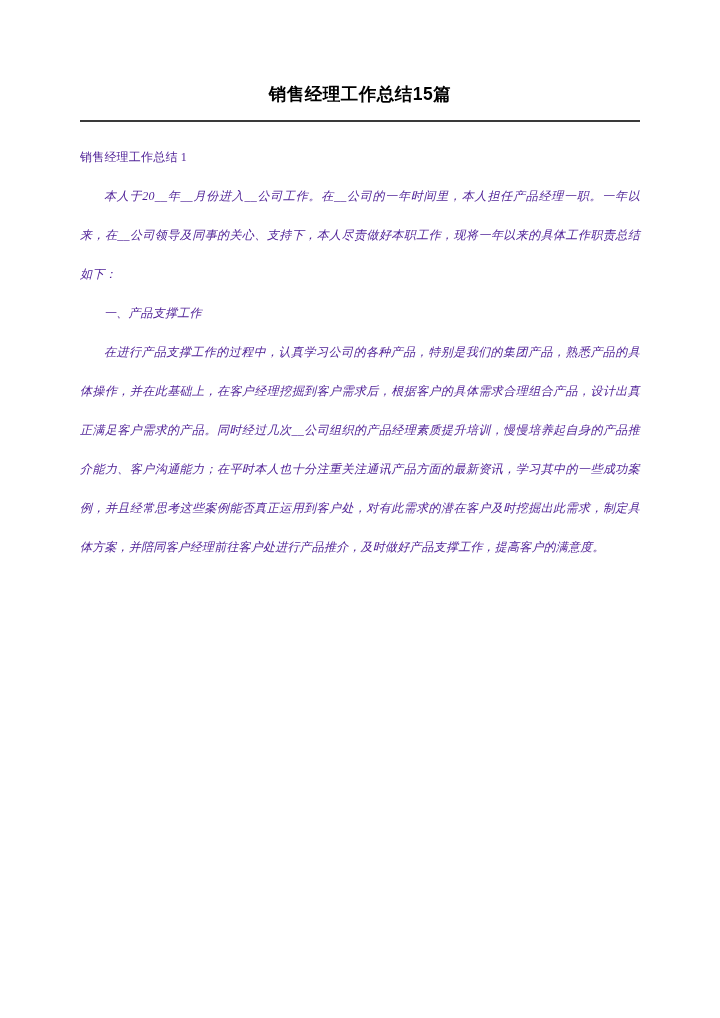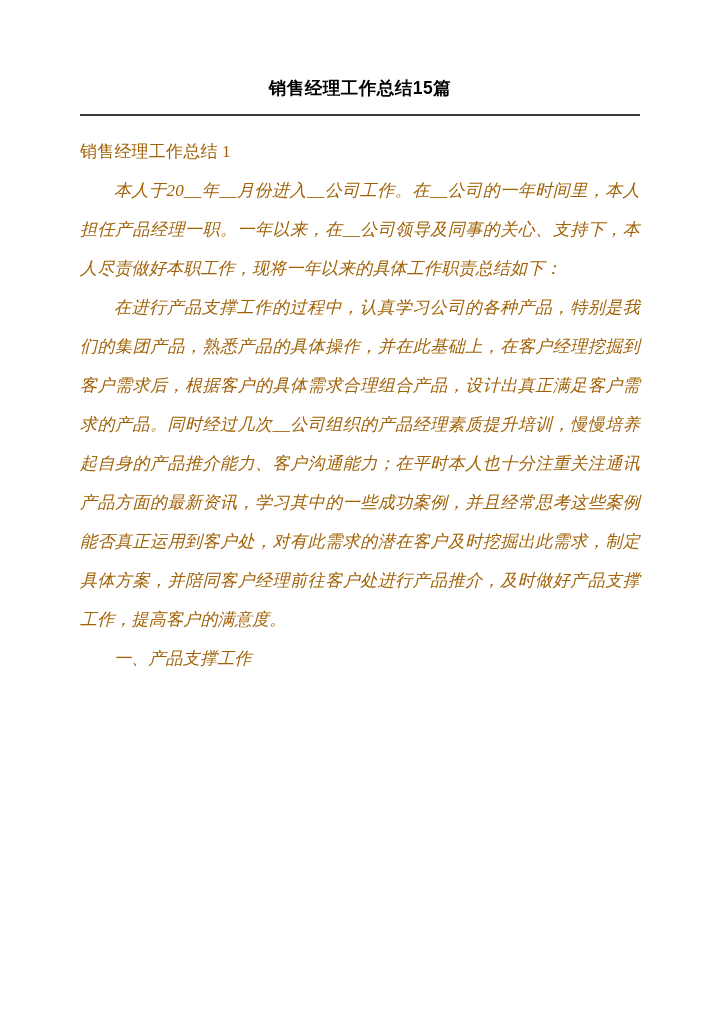--- a/index.html
+++ b/index.html
@@ -16,46 +16,46 @@
   }
   .page {
     position: relative;
     width: 720px;
     height: 1018px;
     background: #ffffff;
     box-sizing: border-box;
     padding: 0 80px;
   }
   .doc-title {
-    margin: 8px;
+    margin: 14px;
     padding-top: 68px;
     text-align: center;
     font-size: 17.5px;
     font-weight: bold;
     letter-spacing: 0.5px;
     font-family: "Liberation Sans", "DejaVu Sans", sans-serif;
     color: #000000;
   }
   .title-rule {
     margin-top: 14px;
     border: 0;
     border-top: 2px solid #3a3a3a;
     width: 100%;
   }
   .body-text {
     margin-top: 16px;
   }
   .para {
     margin: 0 0 0 0;
-    font-size: 17px;
+    font-size: 12px;
     line-height: 39px;
     text-align: justify;
     text-justify: inter-ideograph;
     letter-spacing: 0.2px;
-    color: #a16207;
+    color: #4c1d95;
   }
   .para.indent {
     text-indent: 2em;
     font-style: italic;
   }
   .para.noindent {
     text-indent: 0;
   }
 </style>
 </head>
@@ -63,17 +63,17 @@
 
 <div class="page">
 
   <h1 class="doc-title">销售经理工作总结15篇</h1>
 
   <hr class="title-rule">
 
   <div class="body-text">
     <p class="para noindent">销售经理工作总结 1</p>
     <p class="para indent">本人于20__年__月份进入__公司工作。在__公司的一年时间里，本人担任产品经理一职。一年以来，在__公司领导及同事的关心、支持下，本人尽责做好本职工作，现将一年以来的具体工作职责总结如下：</p>
+    <p class="para indent">一、产品支撑工作</p>
     <p class="para indent">在进行产品支撑工作的过程中，认真学习公司的各种产品，特别是我们的集团产品，熟悉产品的具体操作，并在此基础上，在客户经理挖掘到客户需求后，根据客户的具体需求合理组合产品，设计出真正满足客户需求的产品。同时经过几次__公司组织的产品经理素质提升培训，慢慢培养起自身的产品推介能力、客户沟通能力；在平时本人也十分注重关注通讯产品方面的最新资讯，学习其中的一些成功案例，并且经常思考这些案例能否真正运用到客户处，对有此需求的潜在客户及时挖掘出此需求，制定具体方案，并陪同客户经理前往客户处进行产品推介，及时做好产品支撑工作，提高客户的满意度。</p>
-    <p class="para indent">一、产品支撑工作</p>
   </div>
 
 </div>
 
 </body></html>

